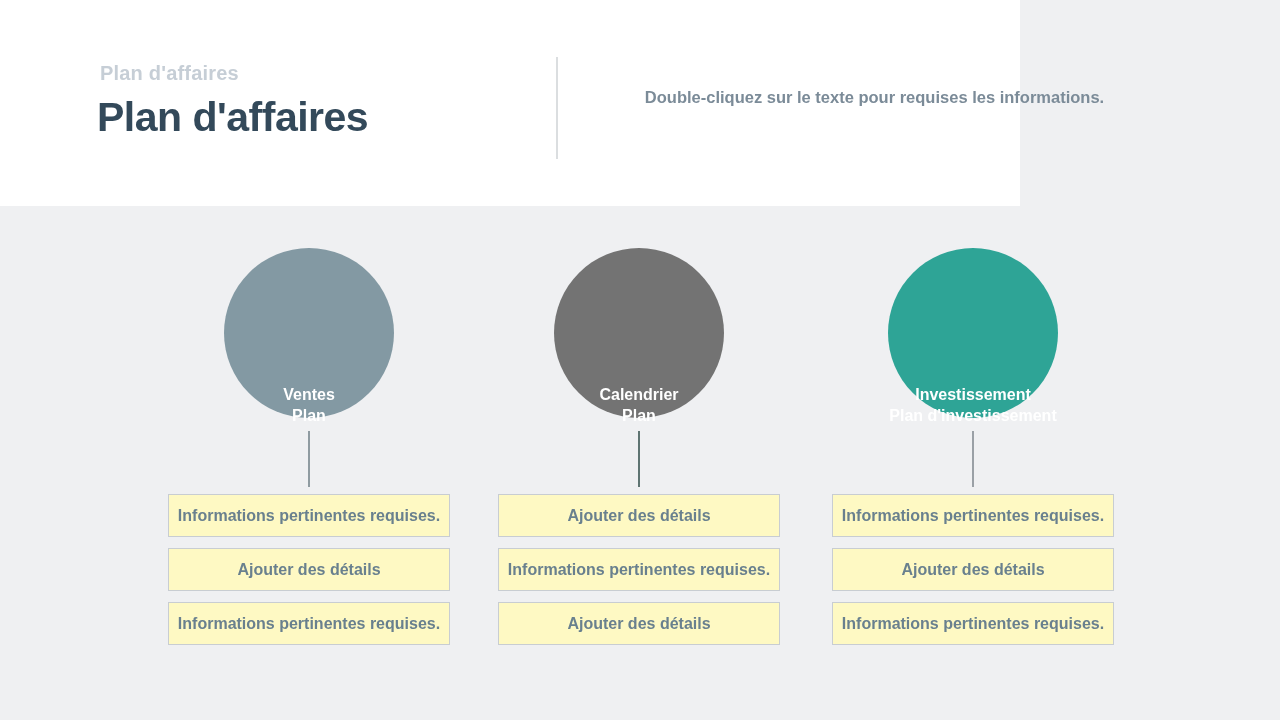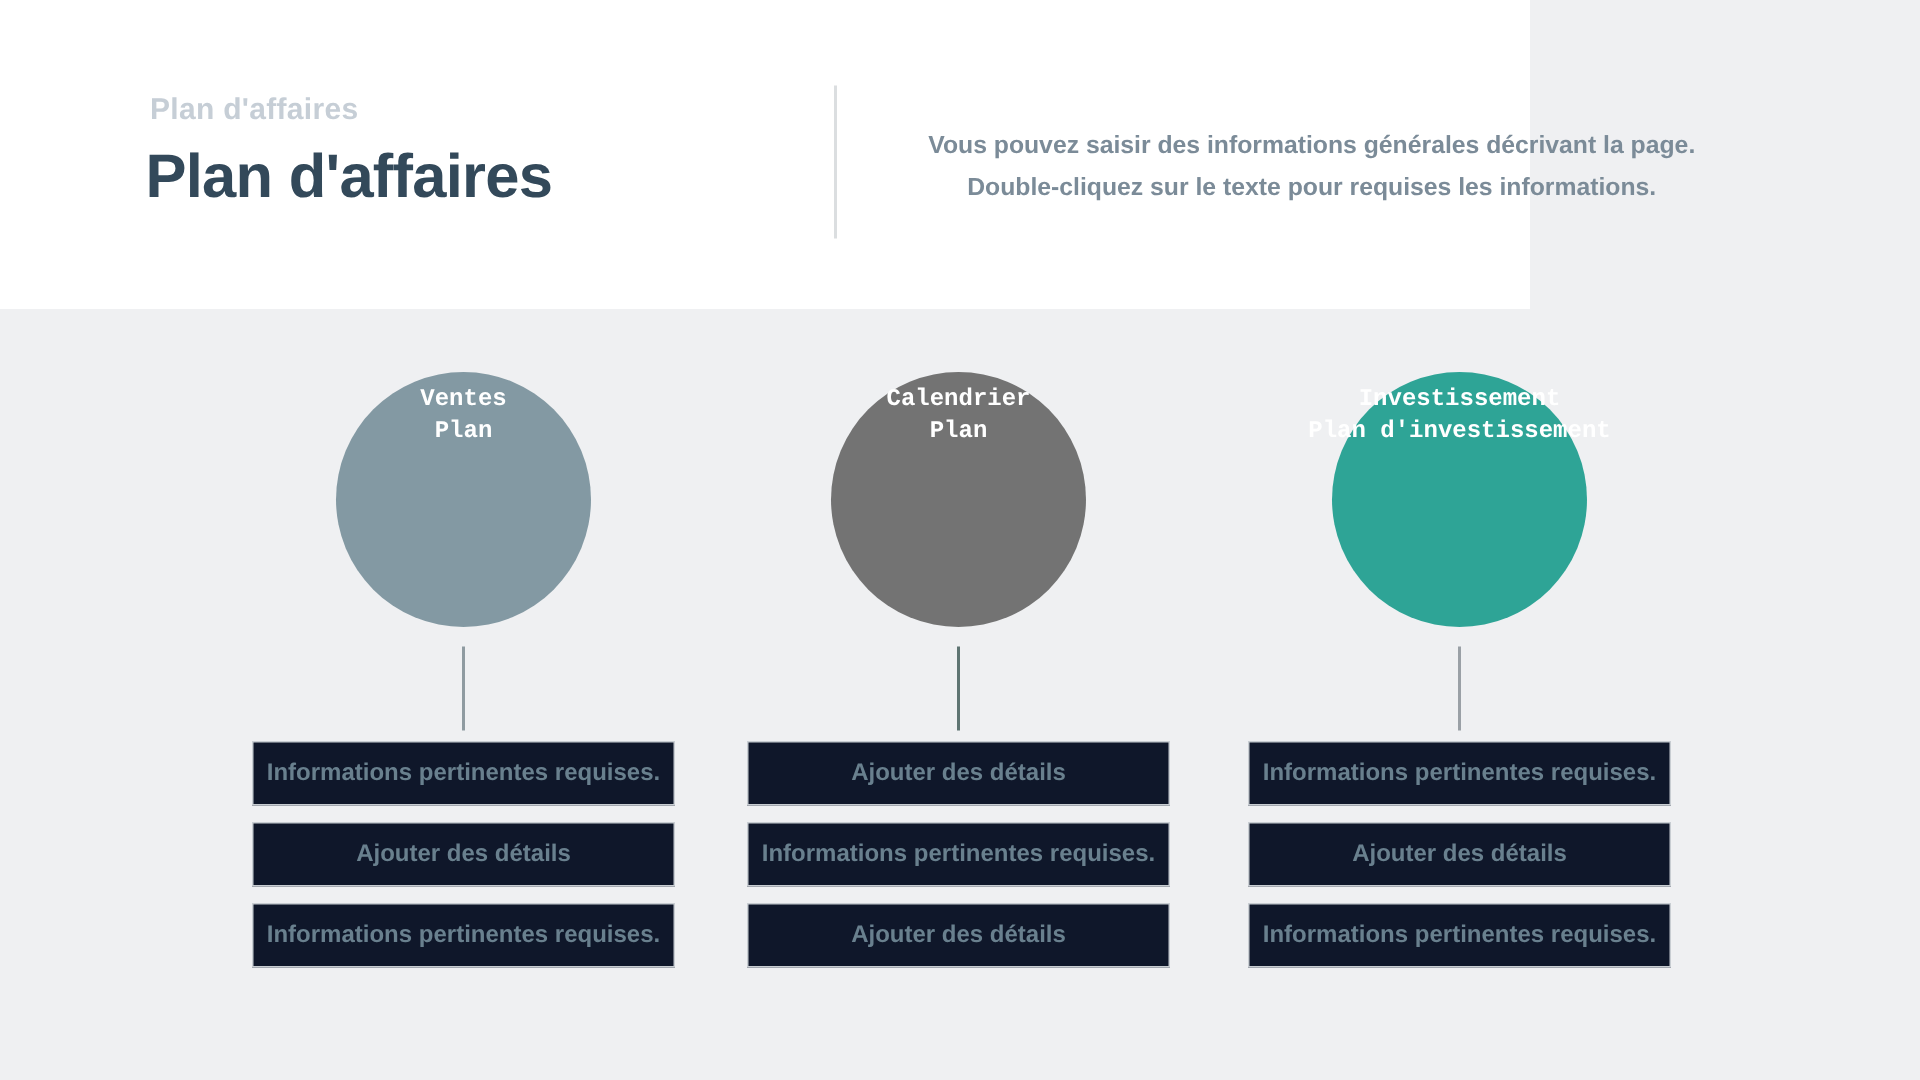--- a/index.html
+++ b/index.html
@@ -63,24 +63,23 @@
   .col-0 { left: 168px; }
   .col-1 { left: 498px; }
   .col-2 { left: 832px; }
 
   .circle {
     width: 170px; height: 170px;
     border-radius: 50%;
     display: flex;
     flex-direction: column;
     align-items: center;
-    justify-content: flex-start;
+    justify-content: flex-end;
     flex-shrink: 0;
     cursor: pointer;
-    font-family: Liberation Mono, monospace;
   }
   .circle-text {
     transform: translateY(8px);
     text-align: center;
     color: #FFFFFF;
     font-size: 16px;
     font-weight: bold;
     line-height: 21px;
     white-space: nowrap;
   }
@@ -93,42 +92,41 @@
     margin-top: 7px;
     width: 100%;
     display: flex;
     flex-direction: column;
     align-items: center;
   }
   .detail-box {
     width: 100%;
     height: 43px;
     margin-bottom: 11px;
-    background: #0f172a;
+    background: #fef9c3;
     border: 1px solid #C8CDD2;
     display: flex;
     align-items: center;
     justify-content: center;
     font-size: 16px;
     font-weight: bold;
     color: #69808E;
     white-space: nowrap;
     overflow: visible;
     cursor: pointer;
   }
 </style>
 </head>
 <body>
 
 <div class="header">
   <div class="kicker">Plan d'affaires</div>
   <div class="title">Plan d'affaires</div>
   <div class="header-divider"></div>
   <div class="description">
-    <div>Vous pouvez saisir des informations générales décrivant la page.</div>
     <div>Double-cliquez sur le texte pour requises les informations.</div>
   </div>
 </div>
 
 <div class="column col-0">
   <div class="circle" style="background-color: rgb(131, 153, 163);">
     <div class="circle-text">
       <div>Ventes</div>
       <div>Plan</div>
     </div>

